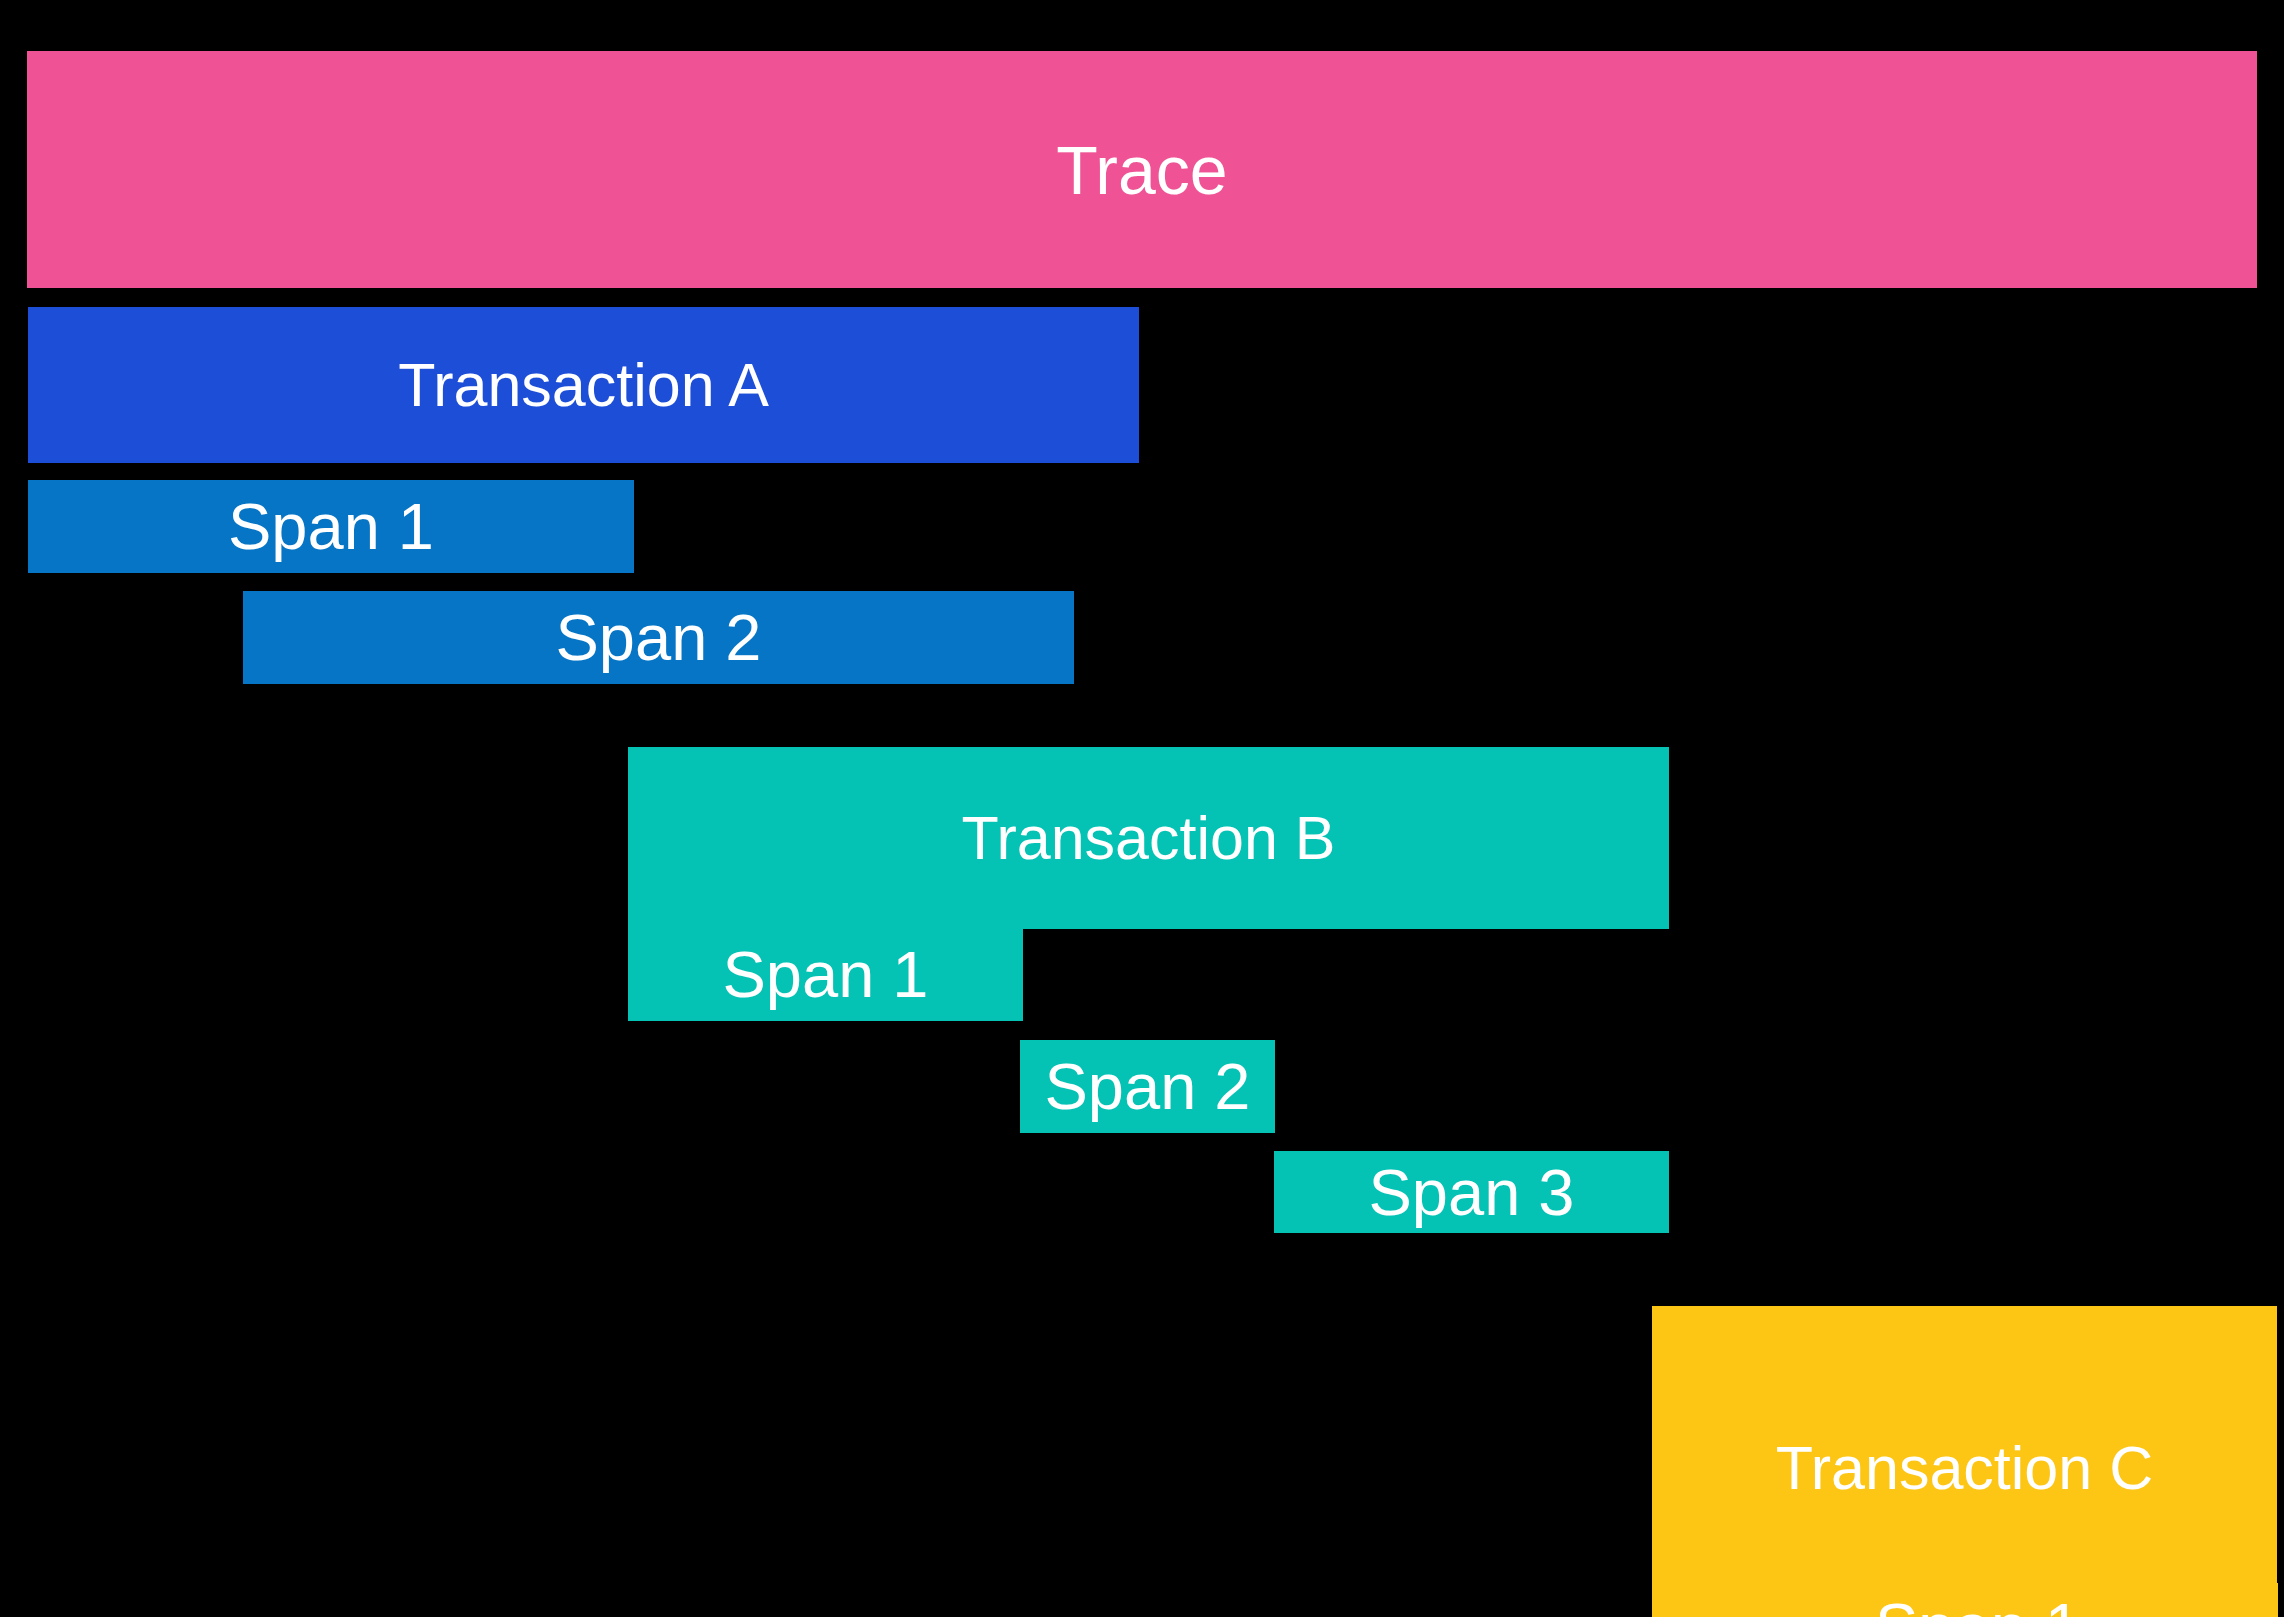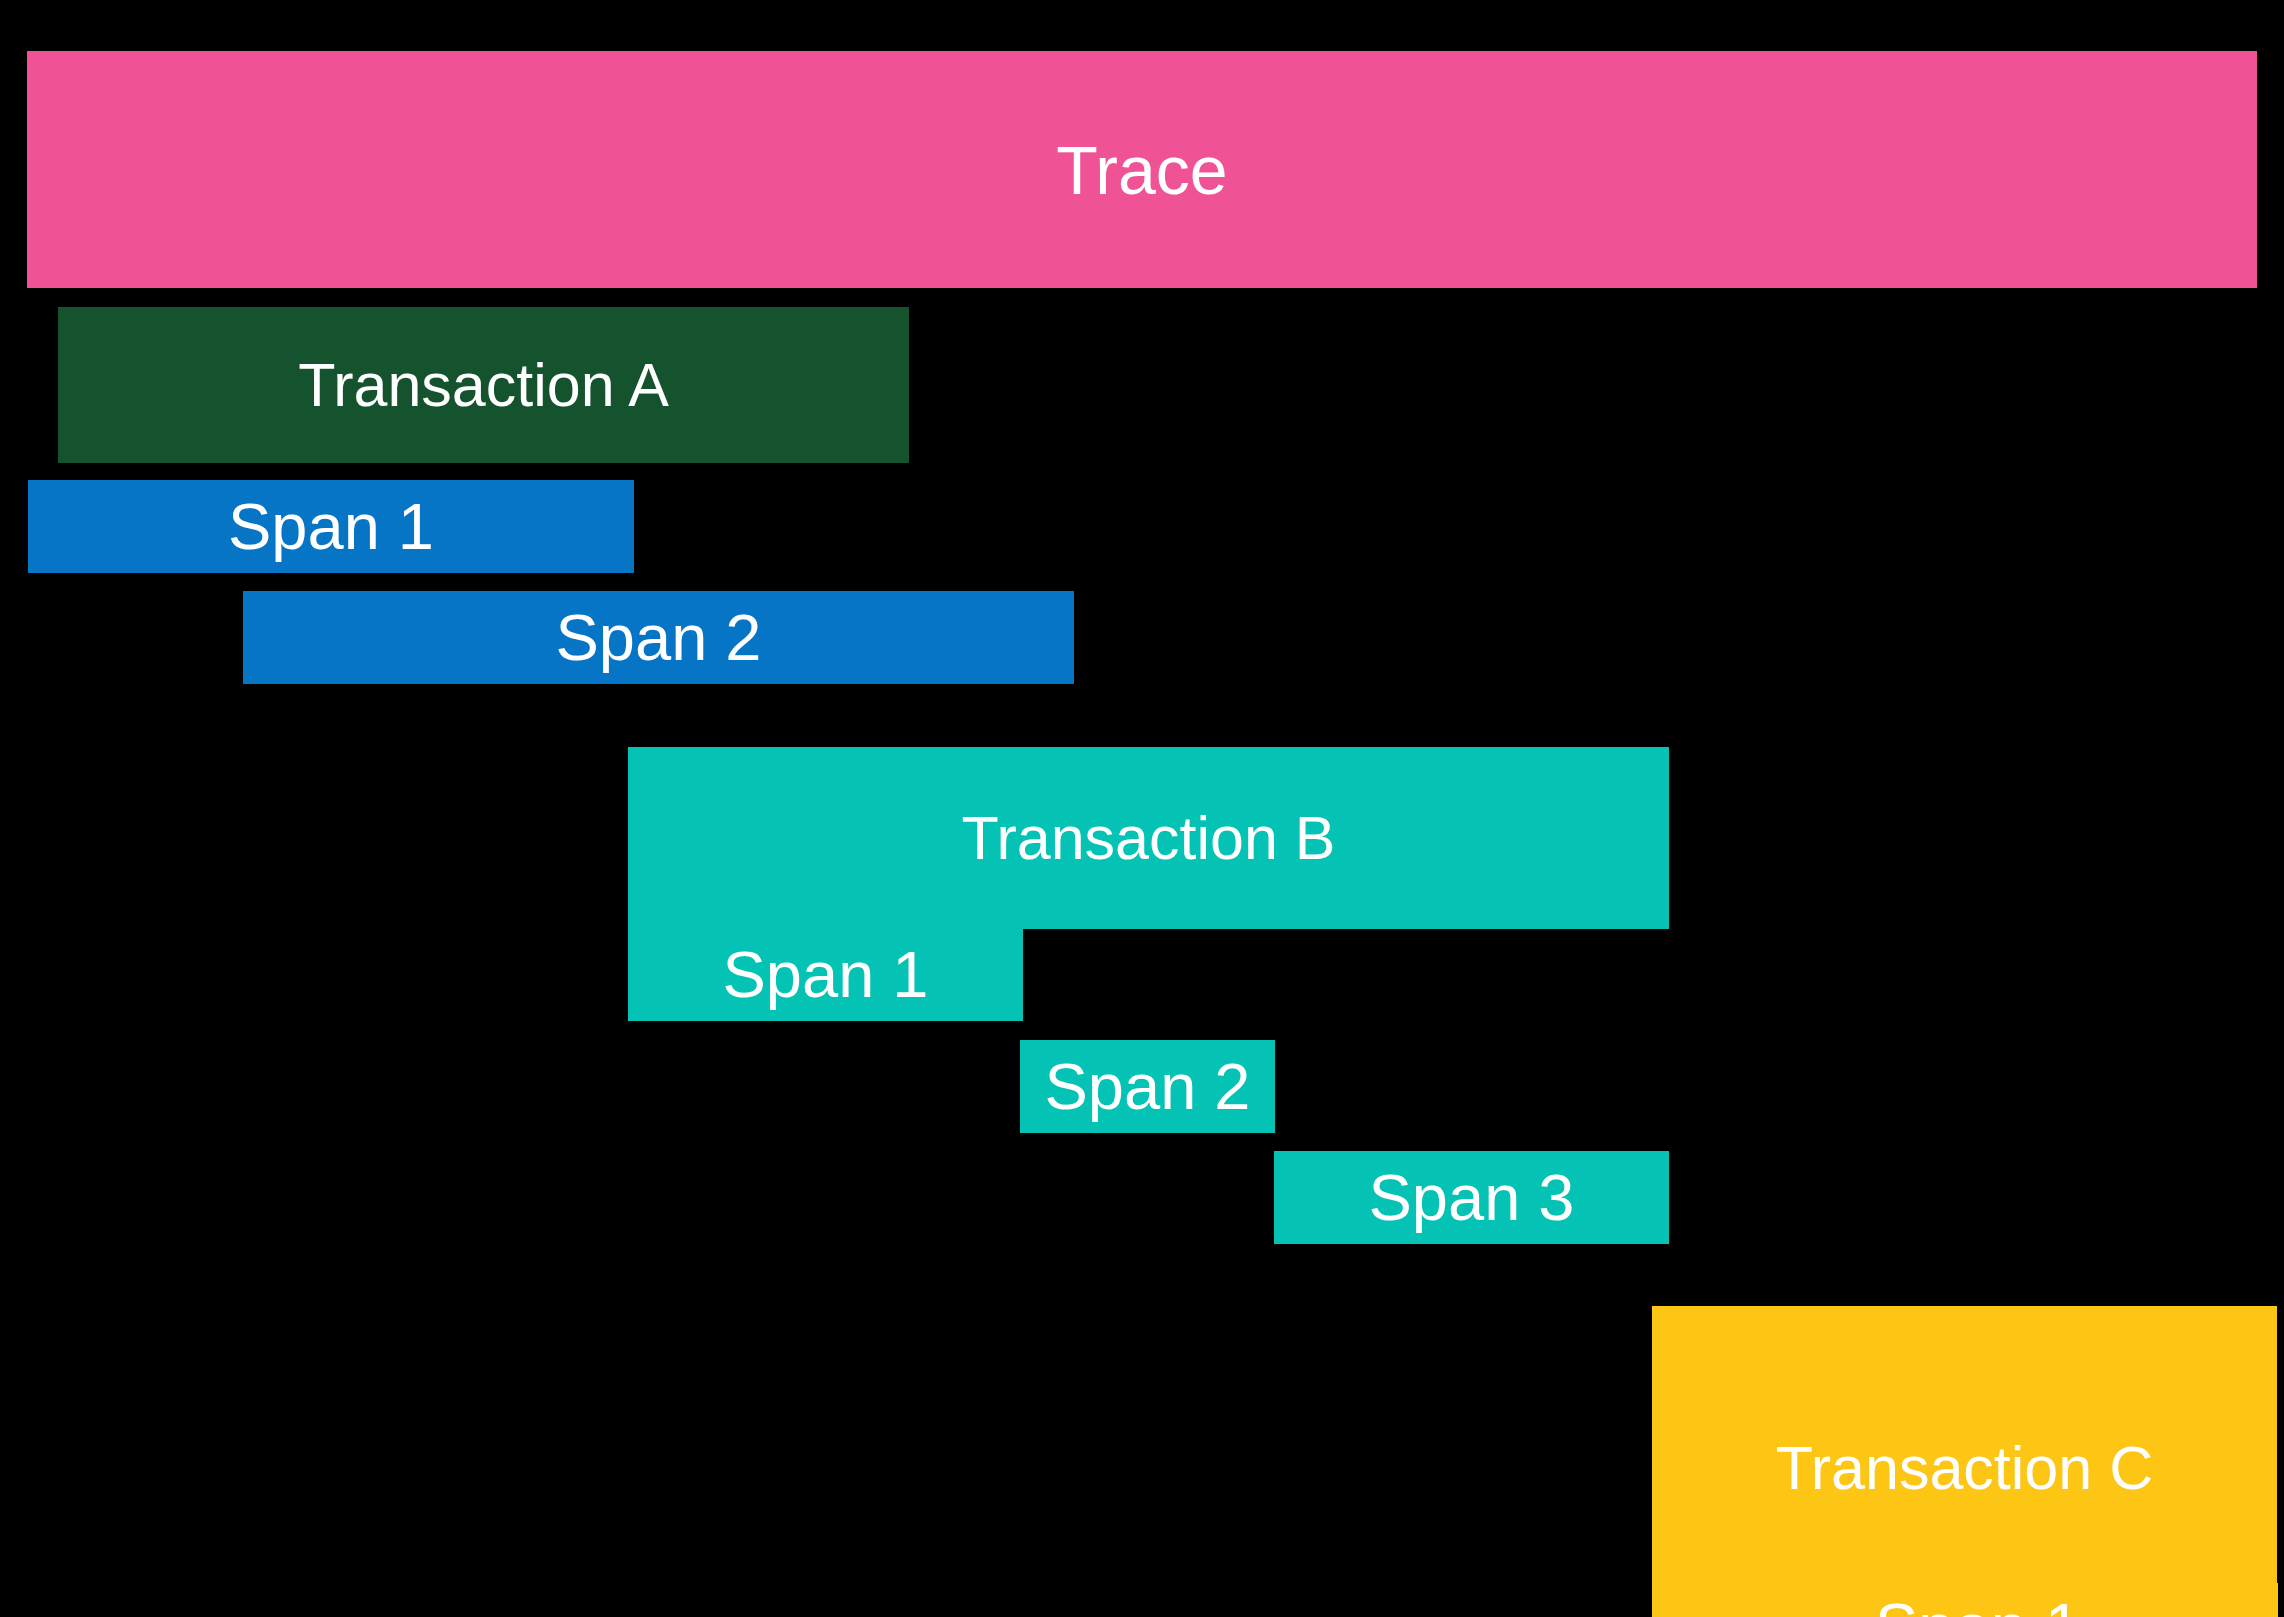--- a/index.html
+++ b/index.html
@@ -37,39 +37,39 @@
   .txn-bar  .bar-label { font-size: 61px; }
   .span-bar .bar-label { font-size: 65px; }
 </style>
 </head>
 <body>
 
 <div id="stage" style="background: rgb(0, 0, 0);">
     <div class="bar trace-bar" style="left: 27px; top: 51px; width: 2230px; height: 237px; background: rgb(239, 83, 149);">
       <span class="bar-label">Trace</span>
     </div>
-    <div class="bar txn-bar" style="left: 28px; top: 307px; width: 851px; height: 156px; background: #14532d; margin-left: 30px;">
+    <div class="bar txn-bar" style="left: 28px; top: 307px; width: 1111px; height: 156px; background: #1d4ed8;">
       <span class="bar-label">Transaction A</span>
     </div>
     <div class="bar span-bar" style="left: 28px; top: 480px; width: 606px; height: 93px; background: rgb(6, 117, 198);">
       <span class="bar-label">Span 1</span>
     </div>
     <div class="bar span-bar" style="left: 243px; top: 591px; width: 831px; height: 93px; background: rgb(6, 117, 198);">
       <span class="bar-label">Span 2</span>
     </div>
     <div class="bar txn-bar" style="left: 628px; top: 747px; width: 1041px; height: 182px; background: rgb(4, 194, 180);">
       <span class="bar-label">Transaction B</span>
     </div>
     <div class="bar span-bar" style="left: 628px; top: 928px; width: 395px; height: 93px; background: rgb(4, 194, 180);">
       <span class="bar-label">Span 1</span>
     </div>
     <div class="bar span-bar" style="left: 1020px; top: 1040px; width: 255px; height: 93px; background: rgb(4, 194, 180);">
       <span class="bar-label">Span 2</span>
     </div>
-    <div class="bar span-bar" style="left: 1274px; top: 1151px; width: 395px; height: 93px; background: rgb(4, 194, 180);">
+    <div class="bar span-bar" style="left: 1274px; top: 1151px; width: 395px; height: 82px; background: rgb(4, 194, 180);">
       <span class="bar-label">Span 3</span>
     </div>
     <div class="bar txn-bar" style="left: 1652px; top: 1306px; width: 625px; height: 324px; background: rgb(253, 198, 21);">
       <span class="bar-label">Transaction C</span>
     </div>
     <div class="bar span-bar" style="left: 1678px; top: 1583px; width: 600px; height: 87px; background: rgb(253, 198, 21);">
       <span class="bar-label">Span 1</span>
     </div>
   </div>
 

